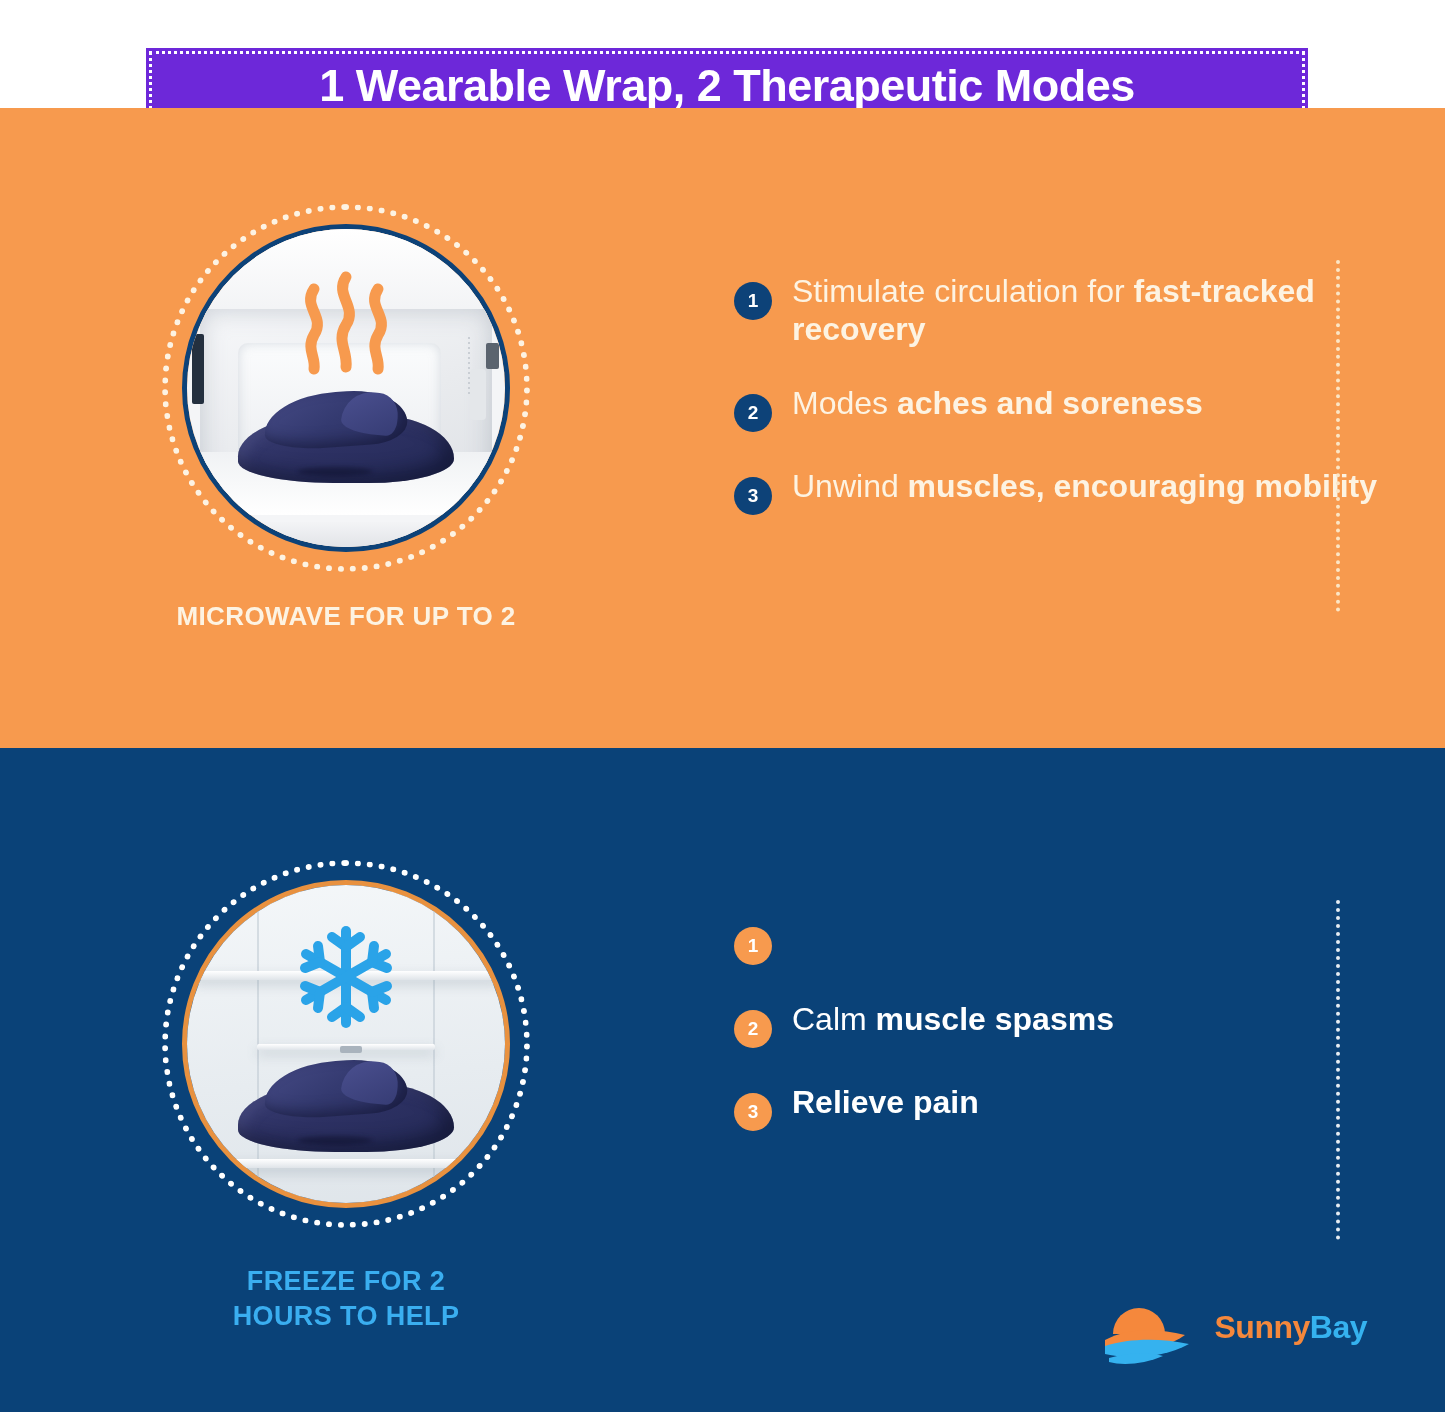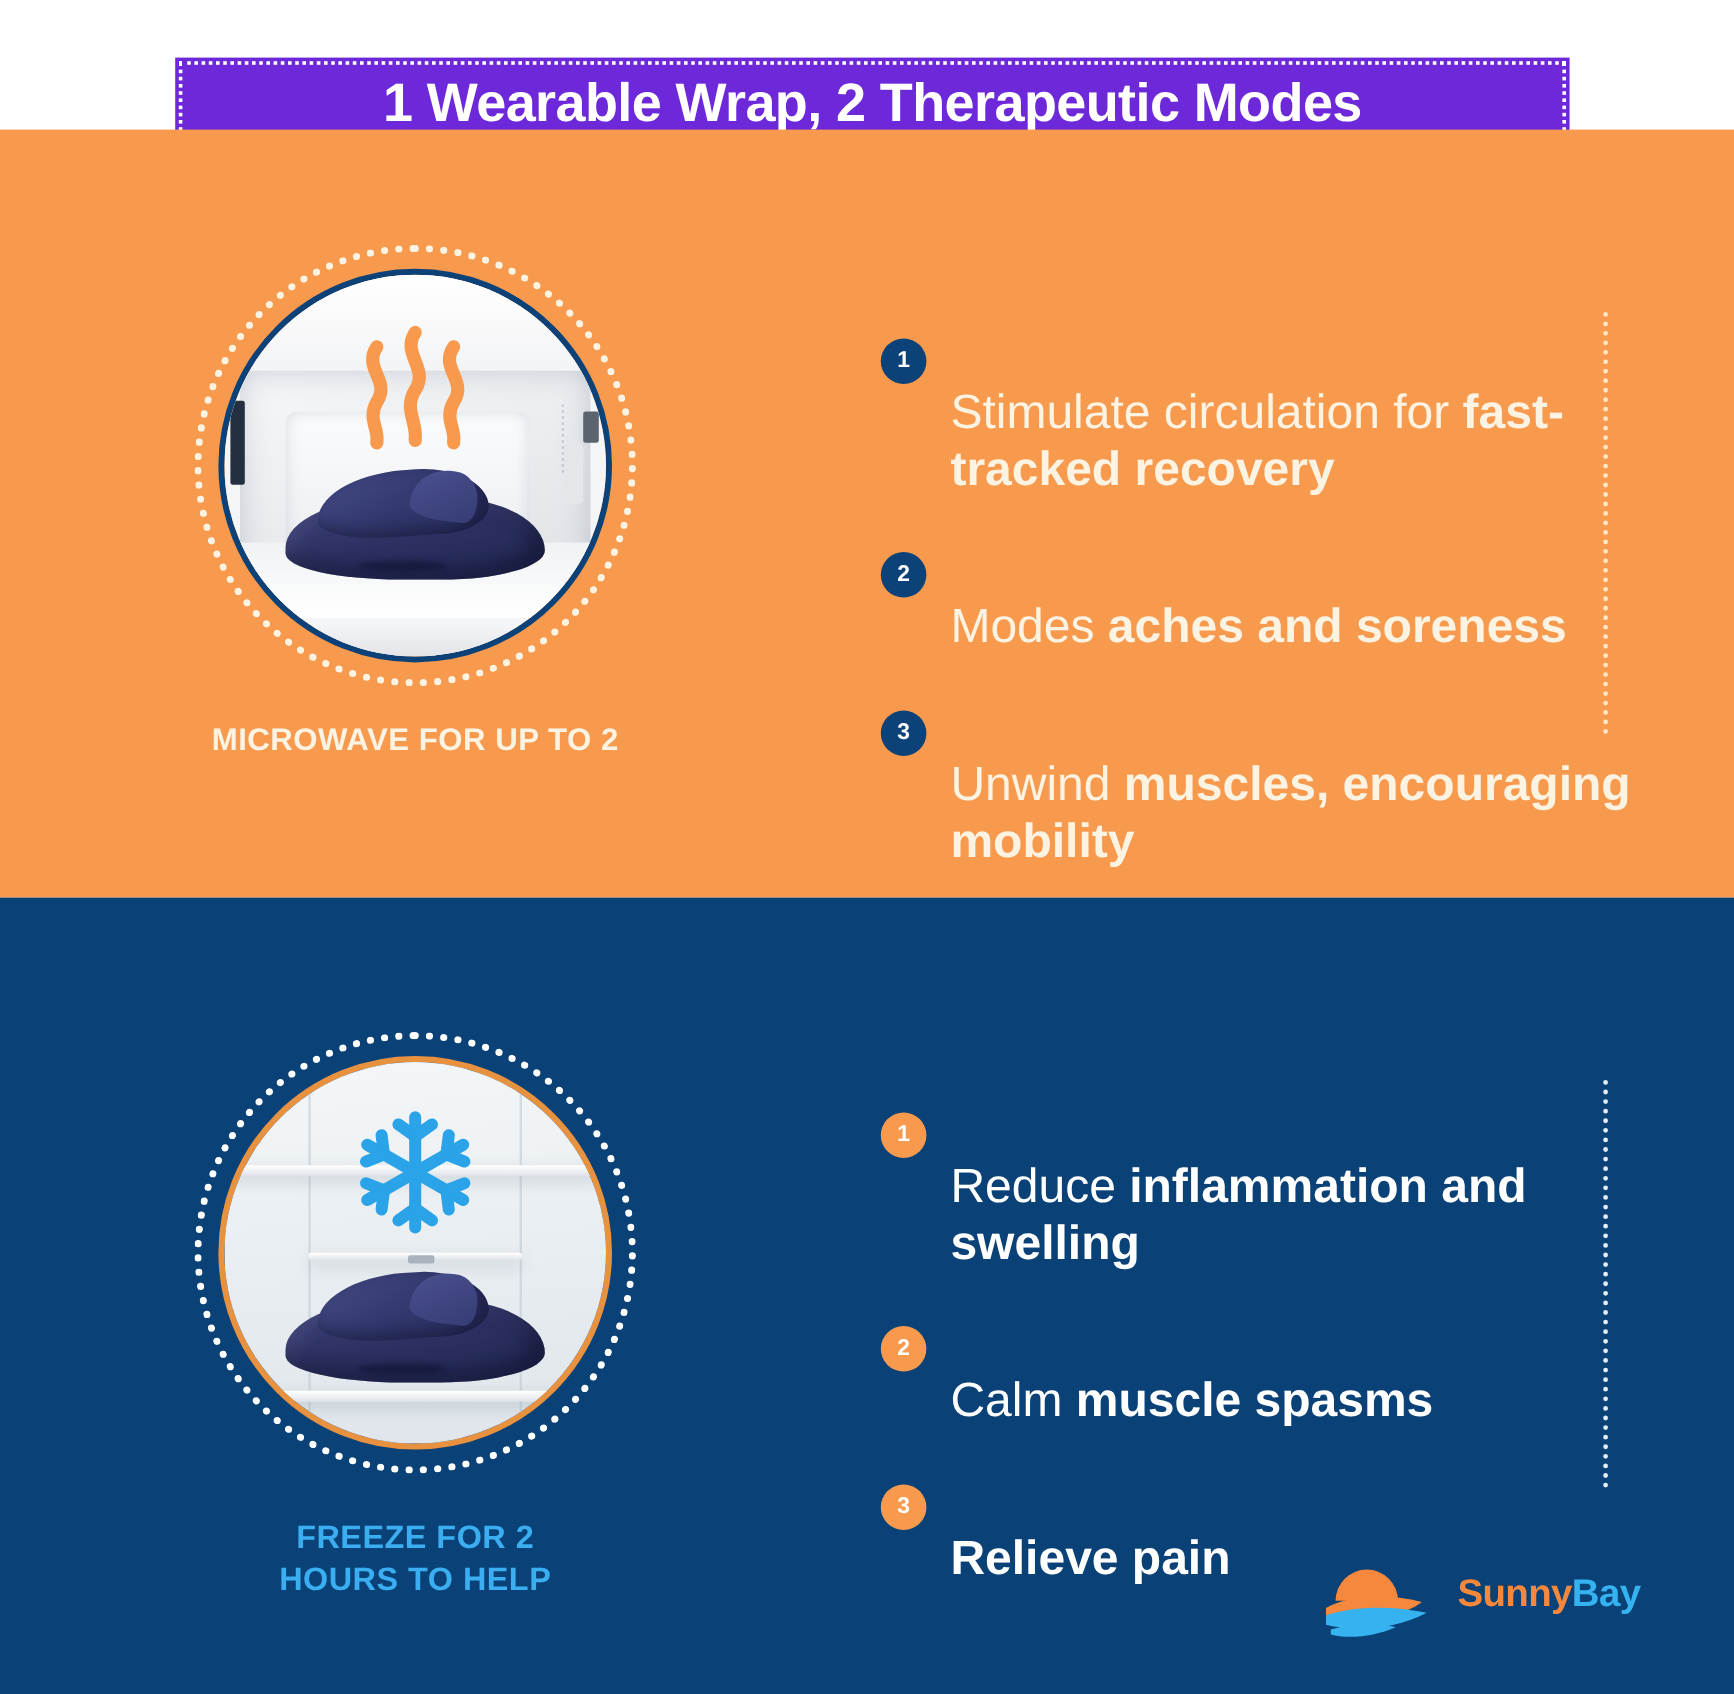--- a/index.html
+++ b/index.html
@@ -344,24 +344,23 @@
     display: flex;
     align-items: center;
     justify-content: center;
     margin-top: 9px;
   }
   .badge-hot { background: #0d4278; }
   .badge-cold { background: #f79a4e; }
 
   .benefit-text {
     margin-left: 20px;
-    font-size: 40px;
+    font-size: 32px;
     line-height: 1.18;
     max-width: 640px;
-    margin-top: 48px;
   }
   .benefit-text .lead { font-weight: normal; }
   .benefit-text .strong { font-weight: bold; }
   .text-hot { color: #fdf3e2; }
   .text-cold { color: #ffffff; }
 
   
   .logo {
     position: absolute;
     right: 78px;
@@ -505,21 +504,20 @@
         <div>FREEZE FOR 2</div>
         <div>HOURS TO HELP</div>
       </div>
     </div>
 
     <div class="list-col list-cold">
       <div class="divider divider-cold"></div>
 
       <div class="benefit">
         <div class="badge badge-cold">1</div>
-        <div class="benefit-text text-cold"><span class="lead">Reduce </span><span class="strong">inflammation and swelling</span></div>
       </div>
 
       <div class="benefit">
         <div class="badge badge-cold">2</div>
         <div class="benefit-text text-cold"><span class="lead">Calm </span><span class="strong">muscle spasms</span></div>
       </div>
 
       <div class="benefit">
         <div class="badge badge-cold">3</div>
         <div class="benefit-text text-cold"><span class="lead"></span><span class="strong">Relieve pain</span></div>

